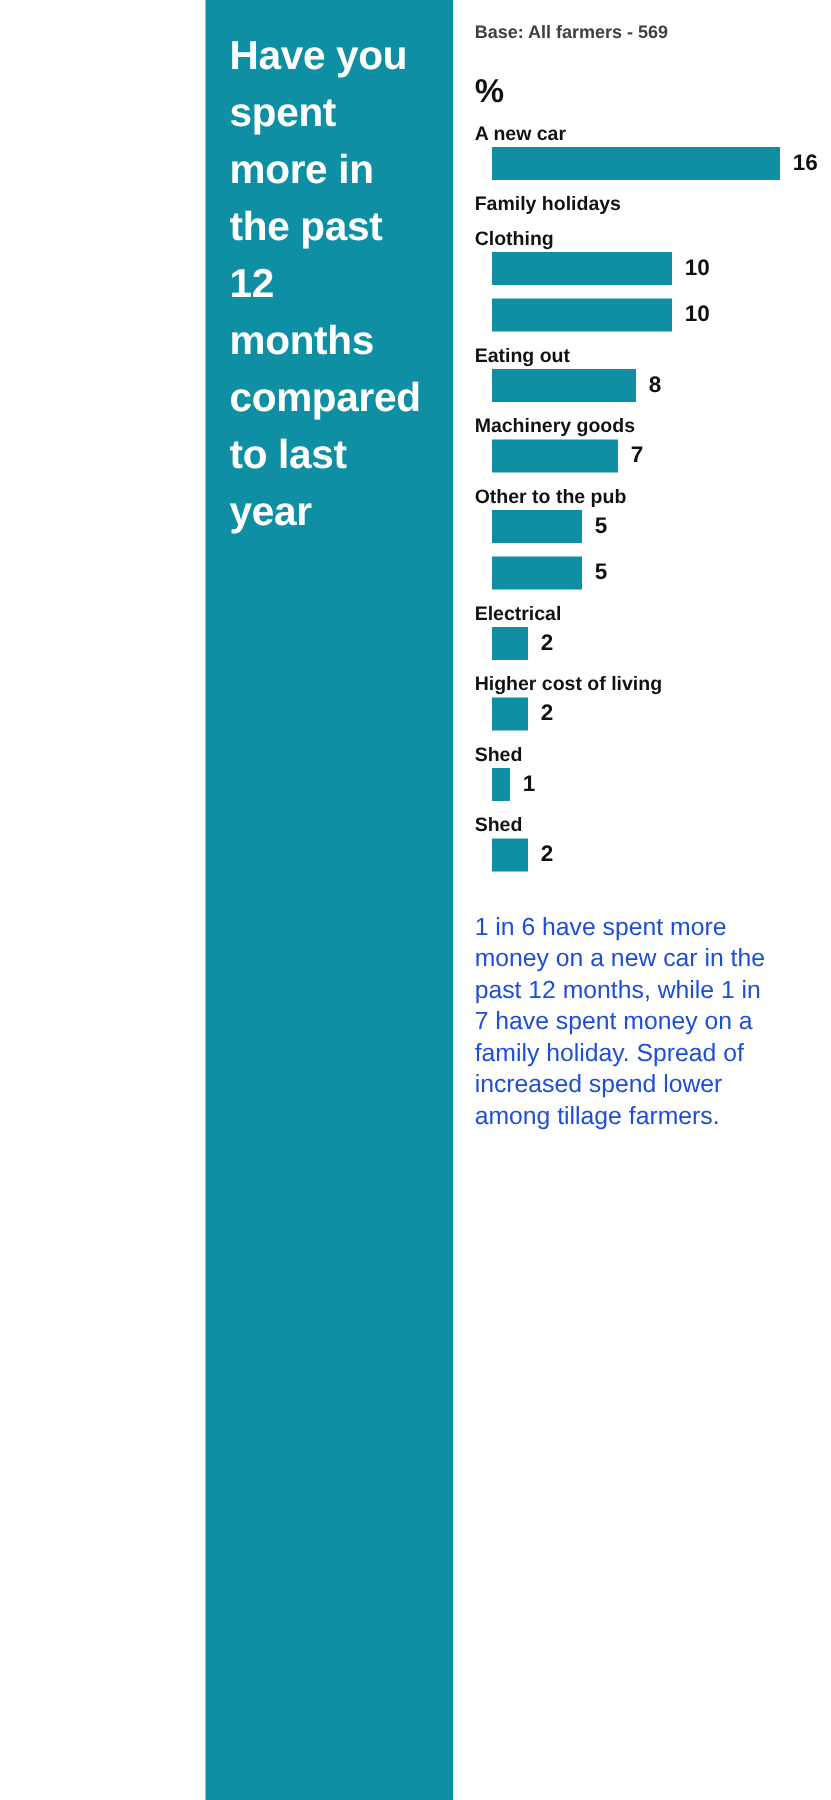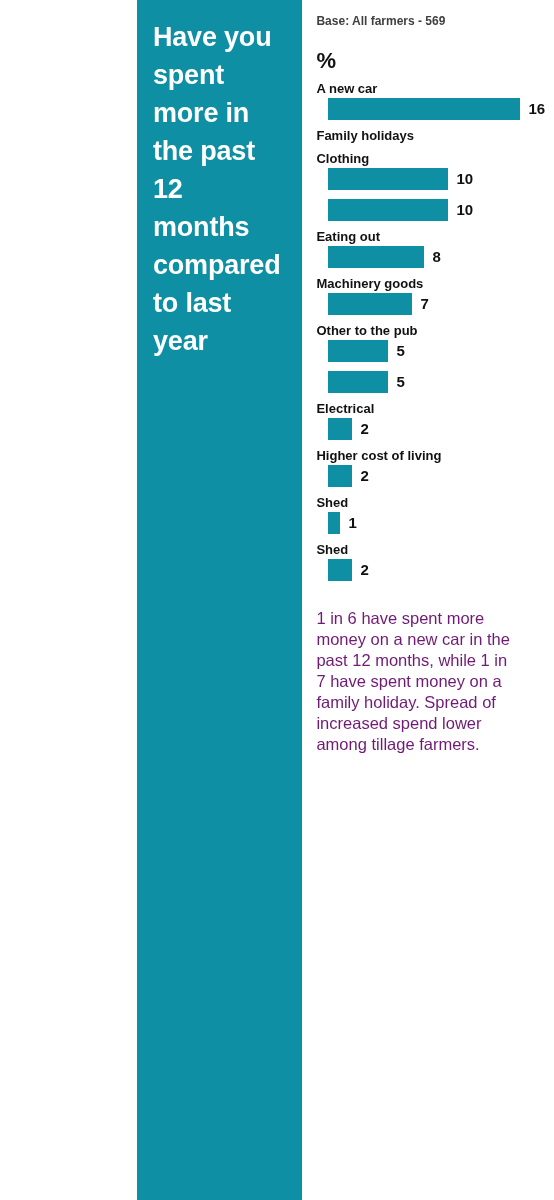--- a/index.html
+++ b/index.html
@@ -96,21 +96,21 @@
     color: #111111;
     margin-left: 8px;
     line-height: 22px;
   }
 
   
   .footnote {
     margin-top: 18px;
     font-size: 16.5px;
     line-height: 21px;
-    color: #701a75;
+    color: #1d4ed8;
     max-width: 200px;
   }
 
   
   .bottom-band {
     height: 24px;
     flex: 0 0 auto;
     background: #0e8fa3;
   }
 </style>

